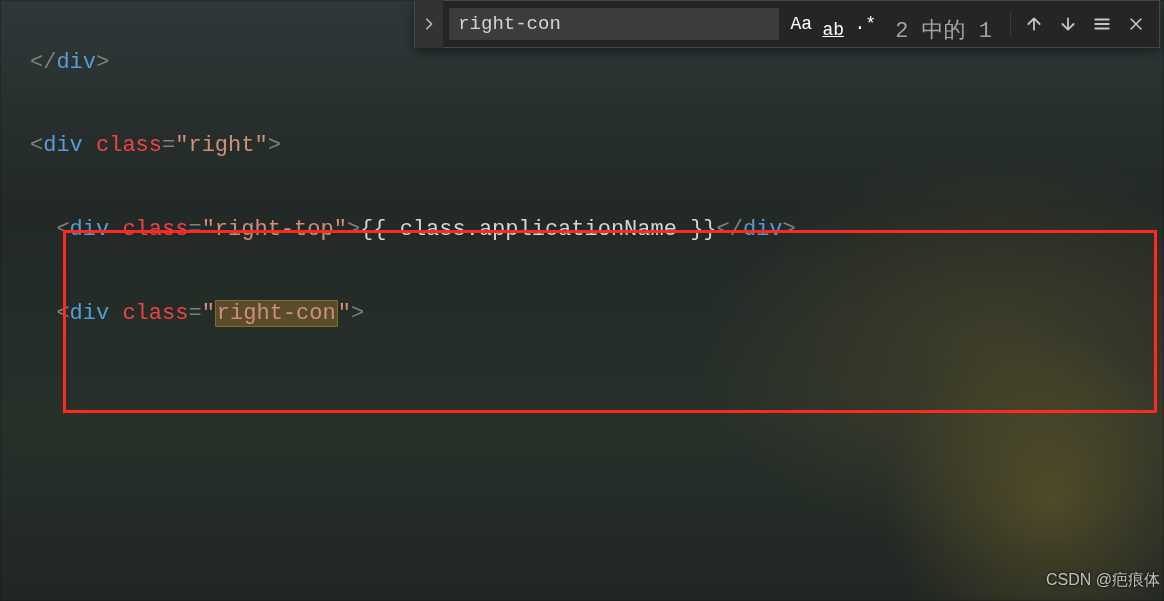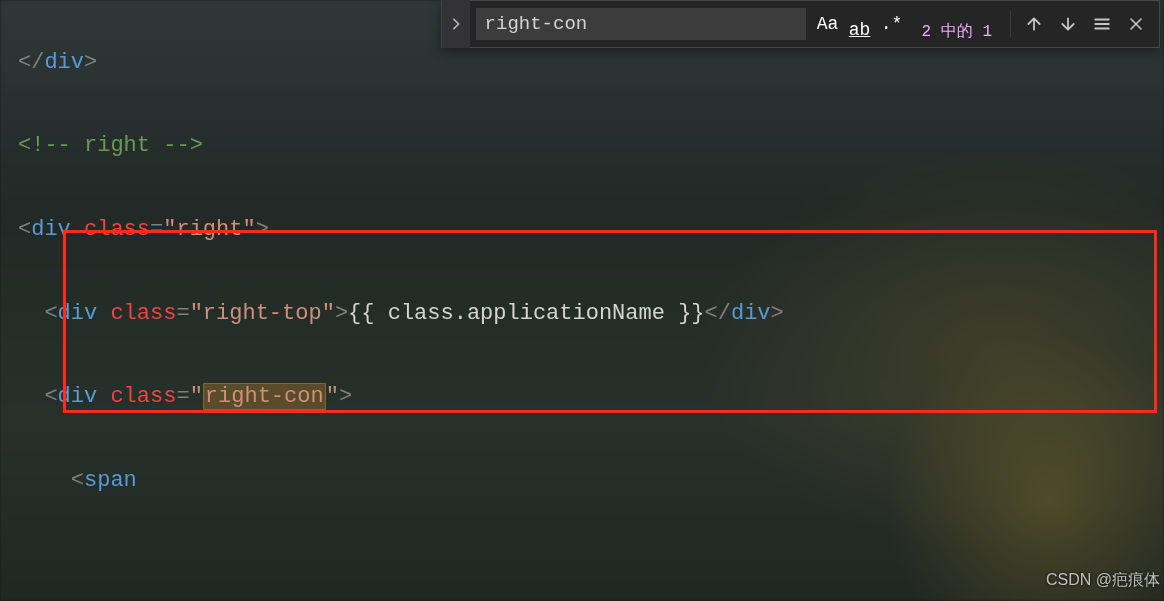--- a/index.html
+++ b/index.html
@@ -20,21 +20,21 @@
       radial-gradient(300px 300px at 1050px 500px, #d6b84899 0%, transparent 55%),
       linear-gradient(180deg, #5a6a6d 0%, #3c4a44 35%, #4a5a4e 70%, #3a463c 100%);
     filter: blur(1px);
   }
   .overlay {
     position: absolute; inset: 0;
     background: rgba(12,14,15,0.55);
   }
   .editor {
     position: absolute; inset: 0;
-    padding: 0 0 0 18px;
+    padding: 0 0 0 30px;
     white-space: pre;
   }
   .line { display: block; }
   .tag    { color: #808080; }
   .elem   { color: #569cd6; }
   .attr   { color: #ef4444; text-align: center; }
   .str    { color: #ce9178; }
   .comment{ color: #6a9955; }
   .mustache { color: #d4d4d4; }
   .highlight-match {
@@ -81,23 +81,23 @@
   }
   .find .opt {
     width: 30px; height: 30px;
     display: inline-flex; align-items: center; justify-content: center;
     color: #ffffff; cursor: pointer;
     font-family: inherit;
     margin: 0 1px;
     border-radius: 3px;
   }
   .find .count {
-    color: #f0abfc;
+    color: #a3a3a3;
     margin: 16px 12px 0 14px;
-    font-size: 16px;
+    font-size: 22px;
   }
   .find .sep {
     width: 1px; height: 26px; background: #3a3a3a; margin: 0 6px;
   }
   .find .nav, .find .iconbtn {
     width: 34px; height: 34px;
     display: inline-flex; align-items: center; justify-content: center;
     color: #c5c5c5; cursor: pointer;
     border-radius: 3px;
   }
@@ -112,25 +112,23 @@
   svg { display: block; }
 </style>
 </head>
 <body>
 
 <div class="bg"></div>
 <div class="overlay"></div>
 
 <div class="editor">
 <span class="line"><span class="tag">&lt;/</span><span class="elem">div</span><span class="tag">&gt;</span></span>
-<span class="line"><span class="comment">&lt;!-- right --&gt;</span></span>
 <span class="line"><span class="tag">&lt;</span><span class="elem">div</span> <span class="attr">class</span><span class="tag">=</span><span class="str">"right"</span><span class="tag">&gt;</span></span>
 <span class="line">  <span class="tag">&lt;</span><span class="elem">div</span> <span class="attr">class</span><span class="tag">=</span><span class="str">"right-top"</span><span class="tag">&gt;</span><span class="mustache">{{ class.applicationName }}</span><span class="tag">&lt;/</span><span class="elem">div</span><span class="tag">&gt;</span></span>
 <span class="line">  <span class="tag">&lt;</span><span class="elem">div</span> <span class="attr">class</span><span class="tag">=</span><span class="str">"</span><span class="str highlight-match">right-con</span><span class="str">"</span><span class="tag">&gt;</span></span>
-<span class="line">    <span class="tag">&lt;</span><span class="elem">span</span></span>
 
 
 
 
 
 
 
 
 </div>
 

